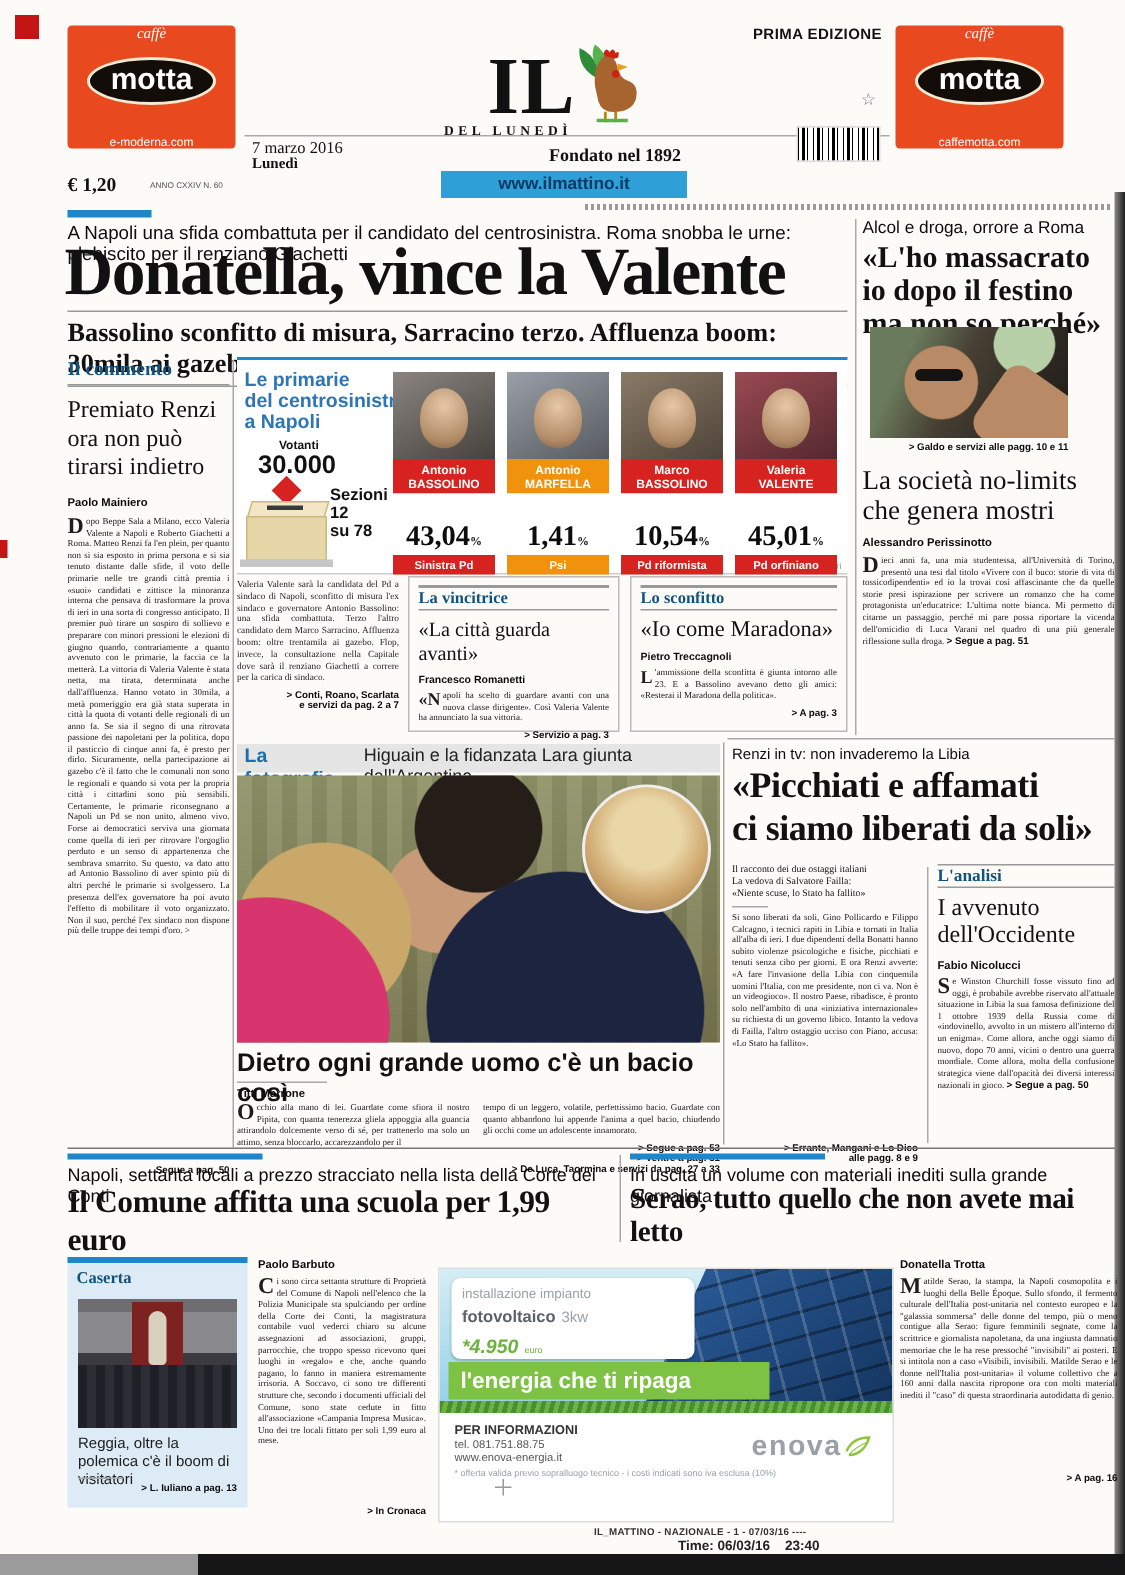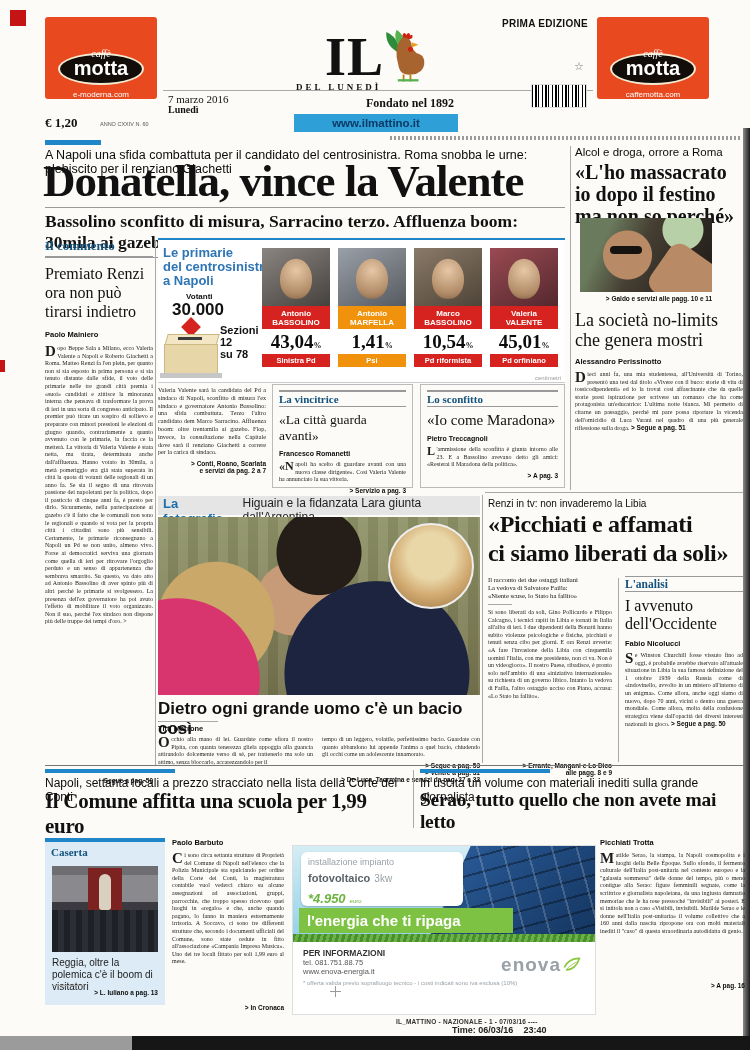--- a/index.html
+++ b/index.html
@@ -23,28 +23,28 @@
   .card{position:absolute;width:68px;}
   .cphoto{position:relative;height:58px;overflow:hidden;background:#555;}
   .ctint{position:absolute;left:0;top:0;right:0;bottom:0;}
   .cface{position:absolute;left:50%;top:52%;width:32px;height:40px;transform:translate(-50%,-48%);
          border-radius:50% 50% 46% 46%;
          background:radial-gradient(circle at 50% 30%,#e6c7a6,#b08a66 72%,#7d5f45);}
   .cband{background:#d6231f;color:#fff;text-align:center;
          font-family:"Liberation Sans",sans-serif;font-weight:bold;font-size:8px;line-height:9px;
          padding:3px 0 2px;}
   .cpct{text-align:center;font-family:"Liberation Serif",serif;font-weight:bold;font-size:19px;
-        background:#fff;color:#0c0c0c;padding:2px 0 1px;}
+        background:#fff;color:#0c0c0c;padding:18px 0 1px;}
   .cpct .psign{font-size:8px;}
   .cparty{background:#d6231f;color:#fff;text-align:center;
           font-family:"Liberation Sans",sans-serif;font-weight:bold;font-size:7.5px;
           padding:2px 0;}
   .card.org .cband,.card.org .cparty{background:#f0920b;}
   .motta{background:#e8491f;border-radius:3px;display:flex;flex-direction:column;
-         align-items:center;justify-content:flex-end;}
+         align-items:center;justify-content:space-between;}
   .motta .oval{background:#120d09;border:2px solid #f3ead2;border-radius:50%/50%;
                color:#fff;font-family:"Liberation Sans",sans-serif;font-weight:bold;
                padding:4px 14px 6px;font-size:20px;line-height:18px;position:relative;}
   .motta .script{color:#fff;font-style:italic;font-family:"Liberation Serif",serif;
                  font-size:10px;margin-bottom:-6px;position:relative;z-index:2;}
   .motta .dom{color:#fff;font-family:"Liberation Sans",sans-serif;font-size:8px;margin-top:5px;}
   .microtext{background:repeating-linear-gradient(90deg,#9a9a9a 0 2px,transparent 2px 4px);}
   .barcode{background:repeating-linear-gradient(90deg,#000 0 1px,#fff 1px 3px,#000 3px 5px,
            #fff 5px 6px,#000 6px 7px,#fff 7px 10px);border:1px solid #ddd;}
 </style>
@@ -364,21 +364,21 @@
     <div class="abs" style="right:14px;top:108px;display:flex;align-items:center;">
       <span class="sans" style="font-weight:bold;font-size:19px;color:#9aa0a8;letter-spacing:1px;">enova</span>
       <svg width="20" height="20" viewBox="0 0 24 24">
         <path d="M4 15 C8 6, 15 4, 22 4 C20 12, 14 18, 6 18" fill="none" stroke="#8cc63e" stroke-width="2"></path>
         <path d="M6 18 C10 13, 15 10, 20 8" fill="none" stroke="#8cc63e" stroke-width="1"></path>
       </svg>
     </div>
   </div>
 
   <div class="abs" style="left:600px;top:838px;width:145px;">
-    <div class="author">Picchiati Trotta</div>
+    <div class="author">Donatella Trotta</div>
     <div class="body-txt" style="margin-top:5px;height:128px;">
       <span class="dropcap">M</span><span>atilde Serao, la stampa, la Napoli cosmopolita e i luoghi della Belle Époque. Sullo sfondo, il fermento culturale dell'Italia post-unitaria nel contesto europeo e la "galassia sommersa" delle donne del tempo, più o meno contigue alla Serao: figure femminili segnate, come la scrittrice e giornalista napoletana, da una ingiusta damnatio memoriae che le ha rese pressoché "invisibili" ai posteri. E si intitola non a caso «Visibili, invisibili. Matilde Serao e le donne nell'Italia post-unitaria» il volume collettivo che a 160 anni dalla nascita ripropone ora con molti materiali inediti il "caso" di questa straordinaria autodidatta di genio.</span>
     </div>
     <div class="jump" style="margin-top:2px;">&gt; A pag. 16</div>
   </div>
 
   <div class="abs" style="left:330px;top:986px;width:11px;height:11px;">
     <div class="abs" style="left:5px;top:0;width:1px;height:11px;background:#999;"></div>
     <div class="abs" style="left:0;top:5px;width:11px;height:1px;background:#999;"></div>
   </div>

